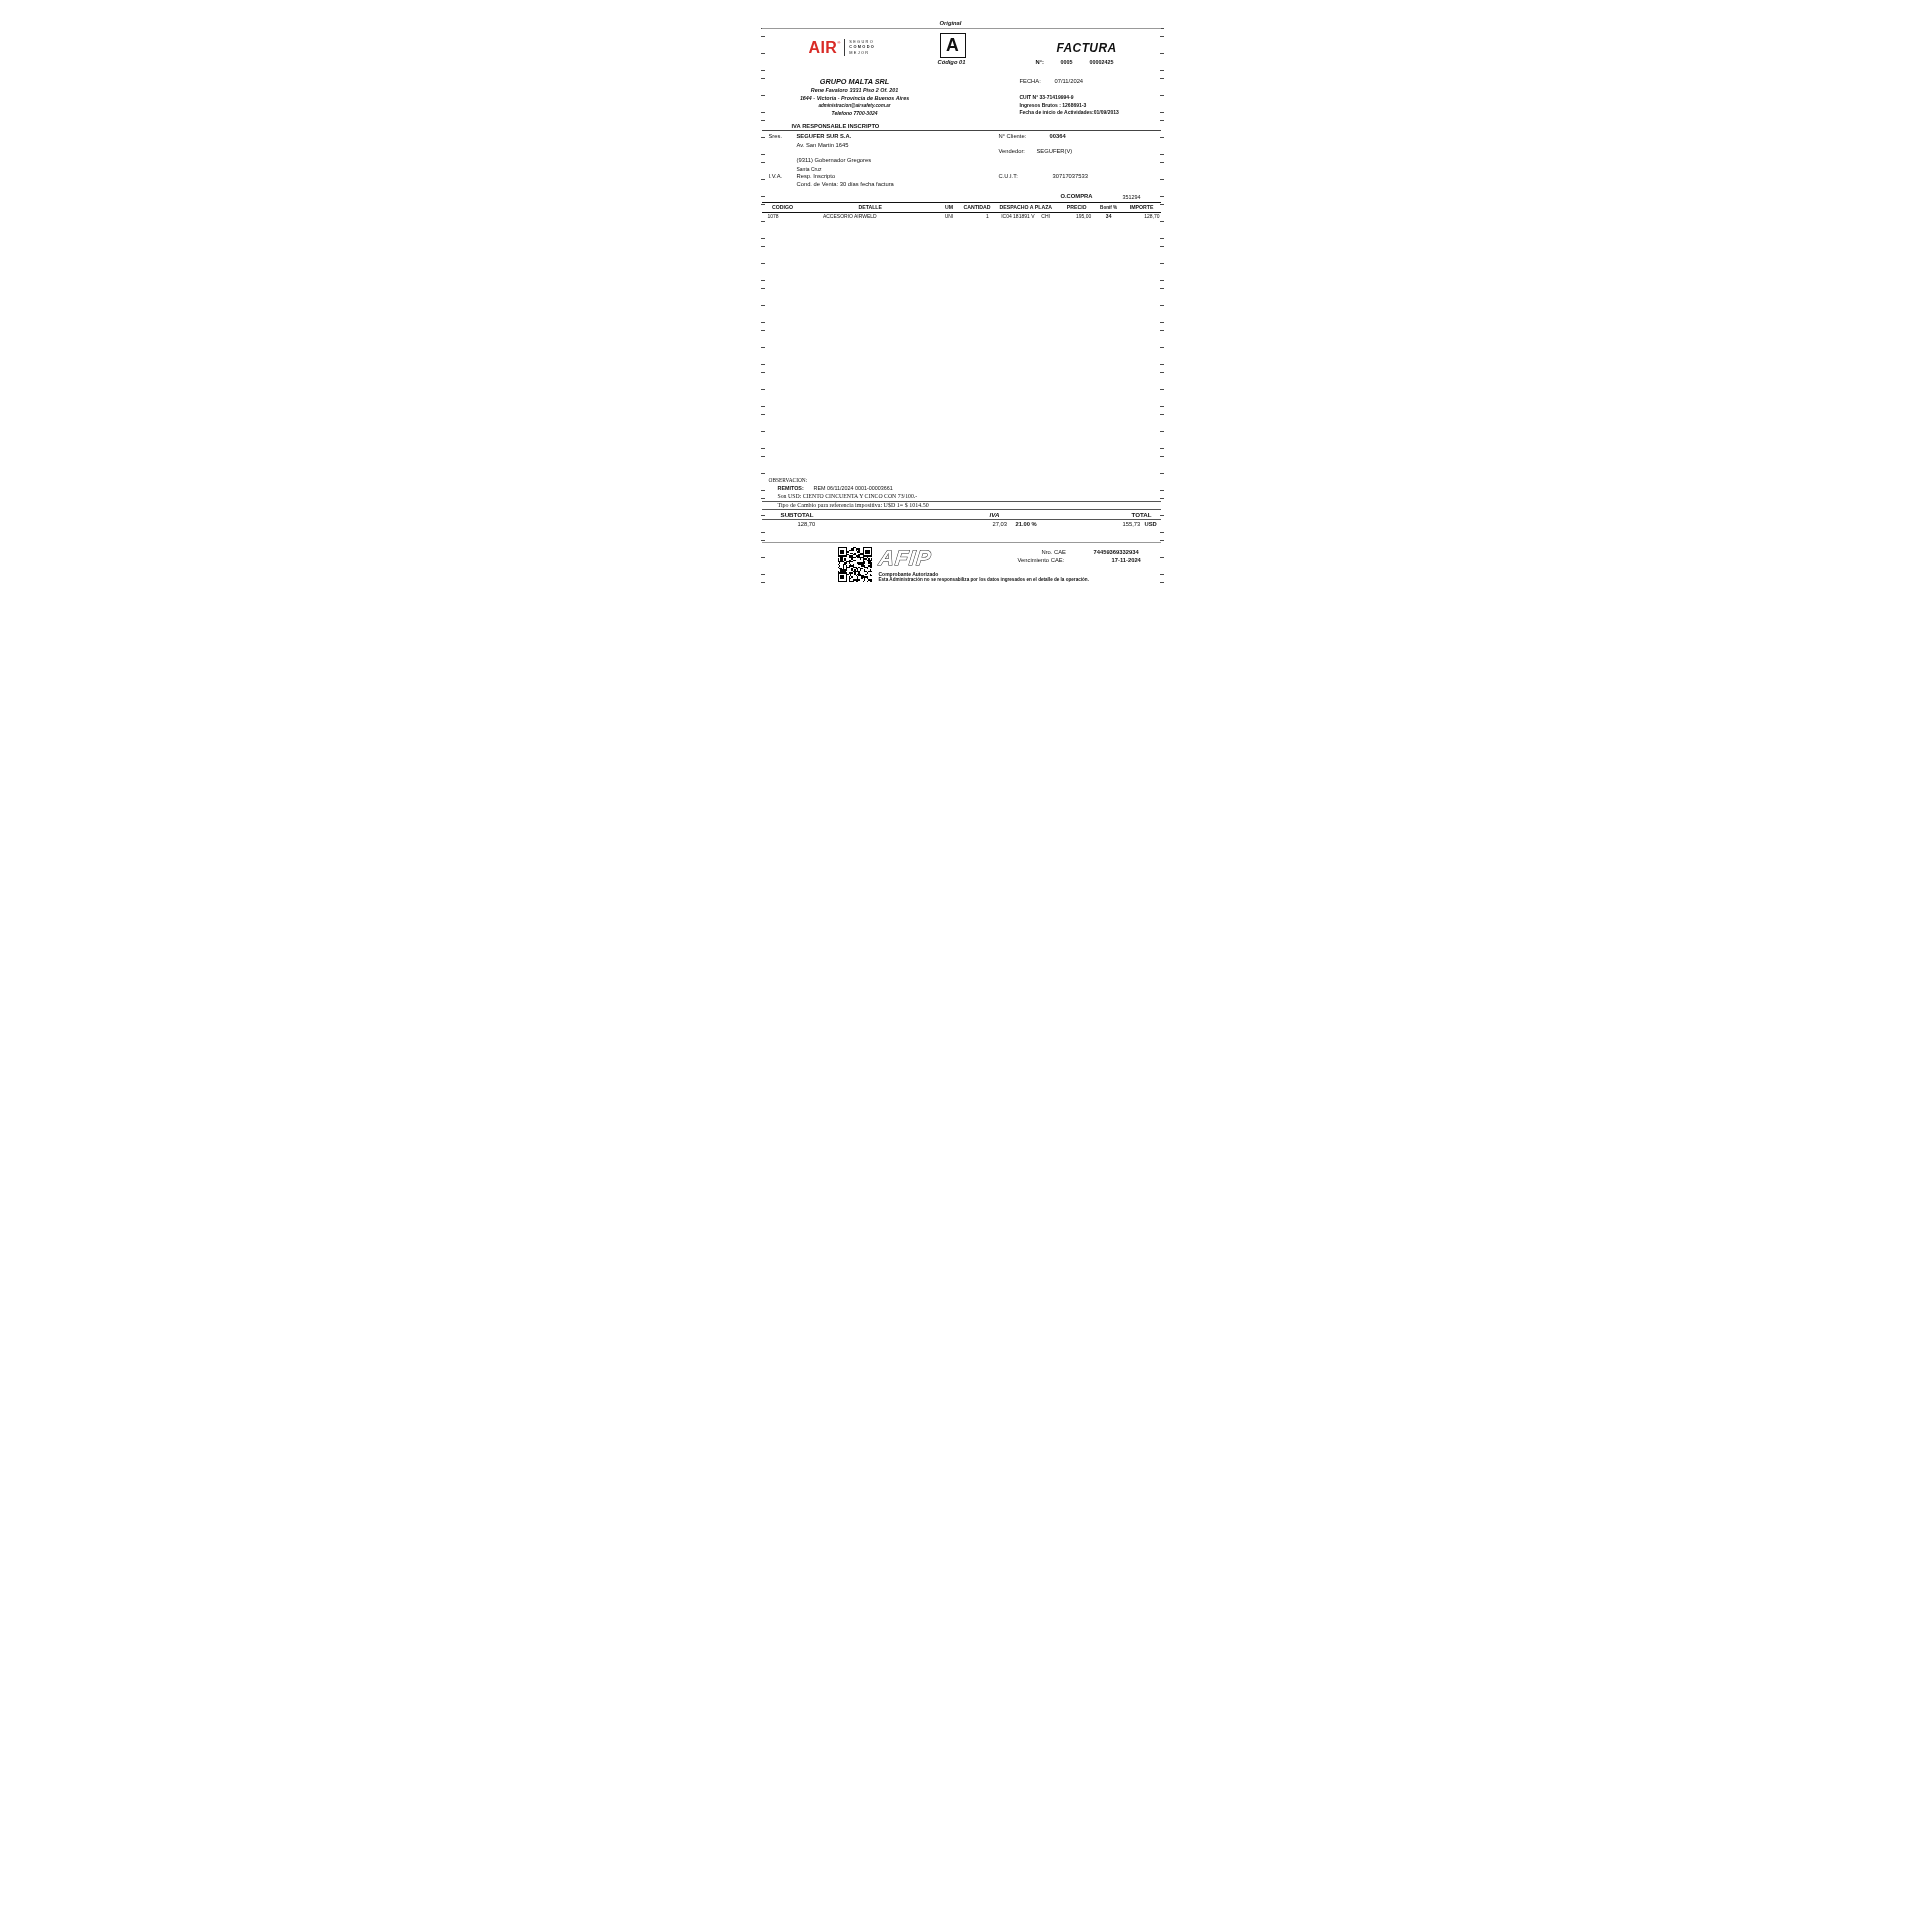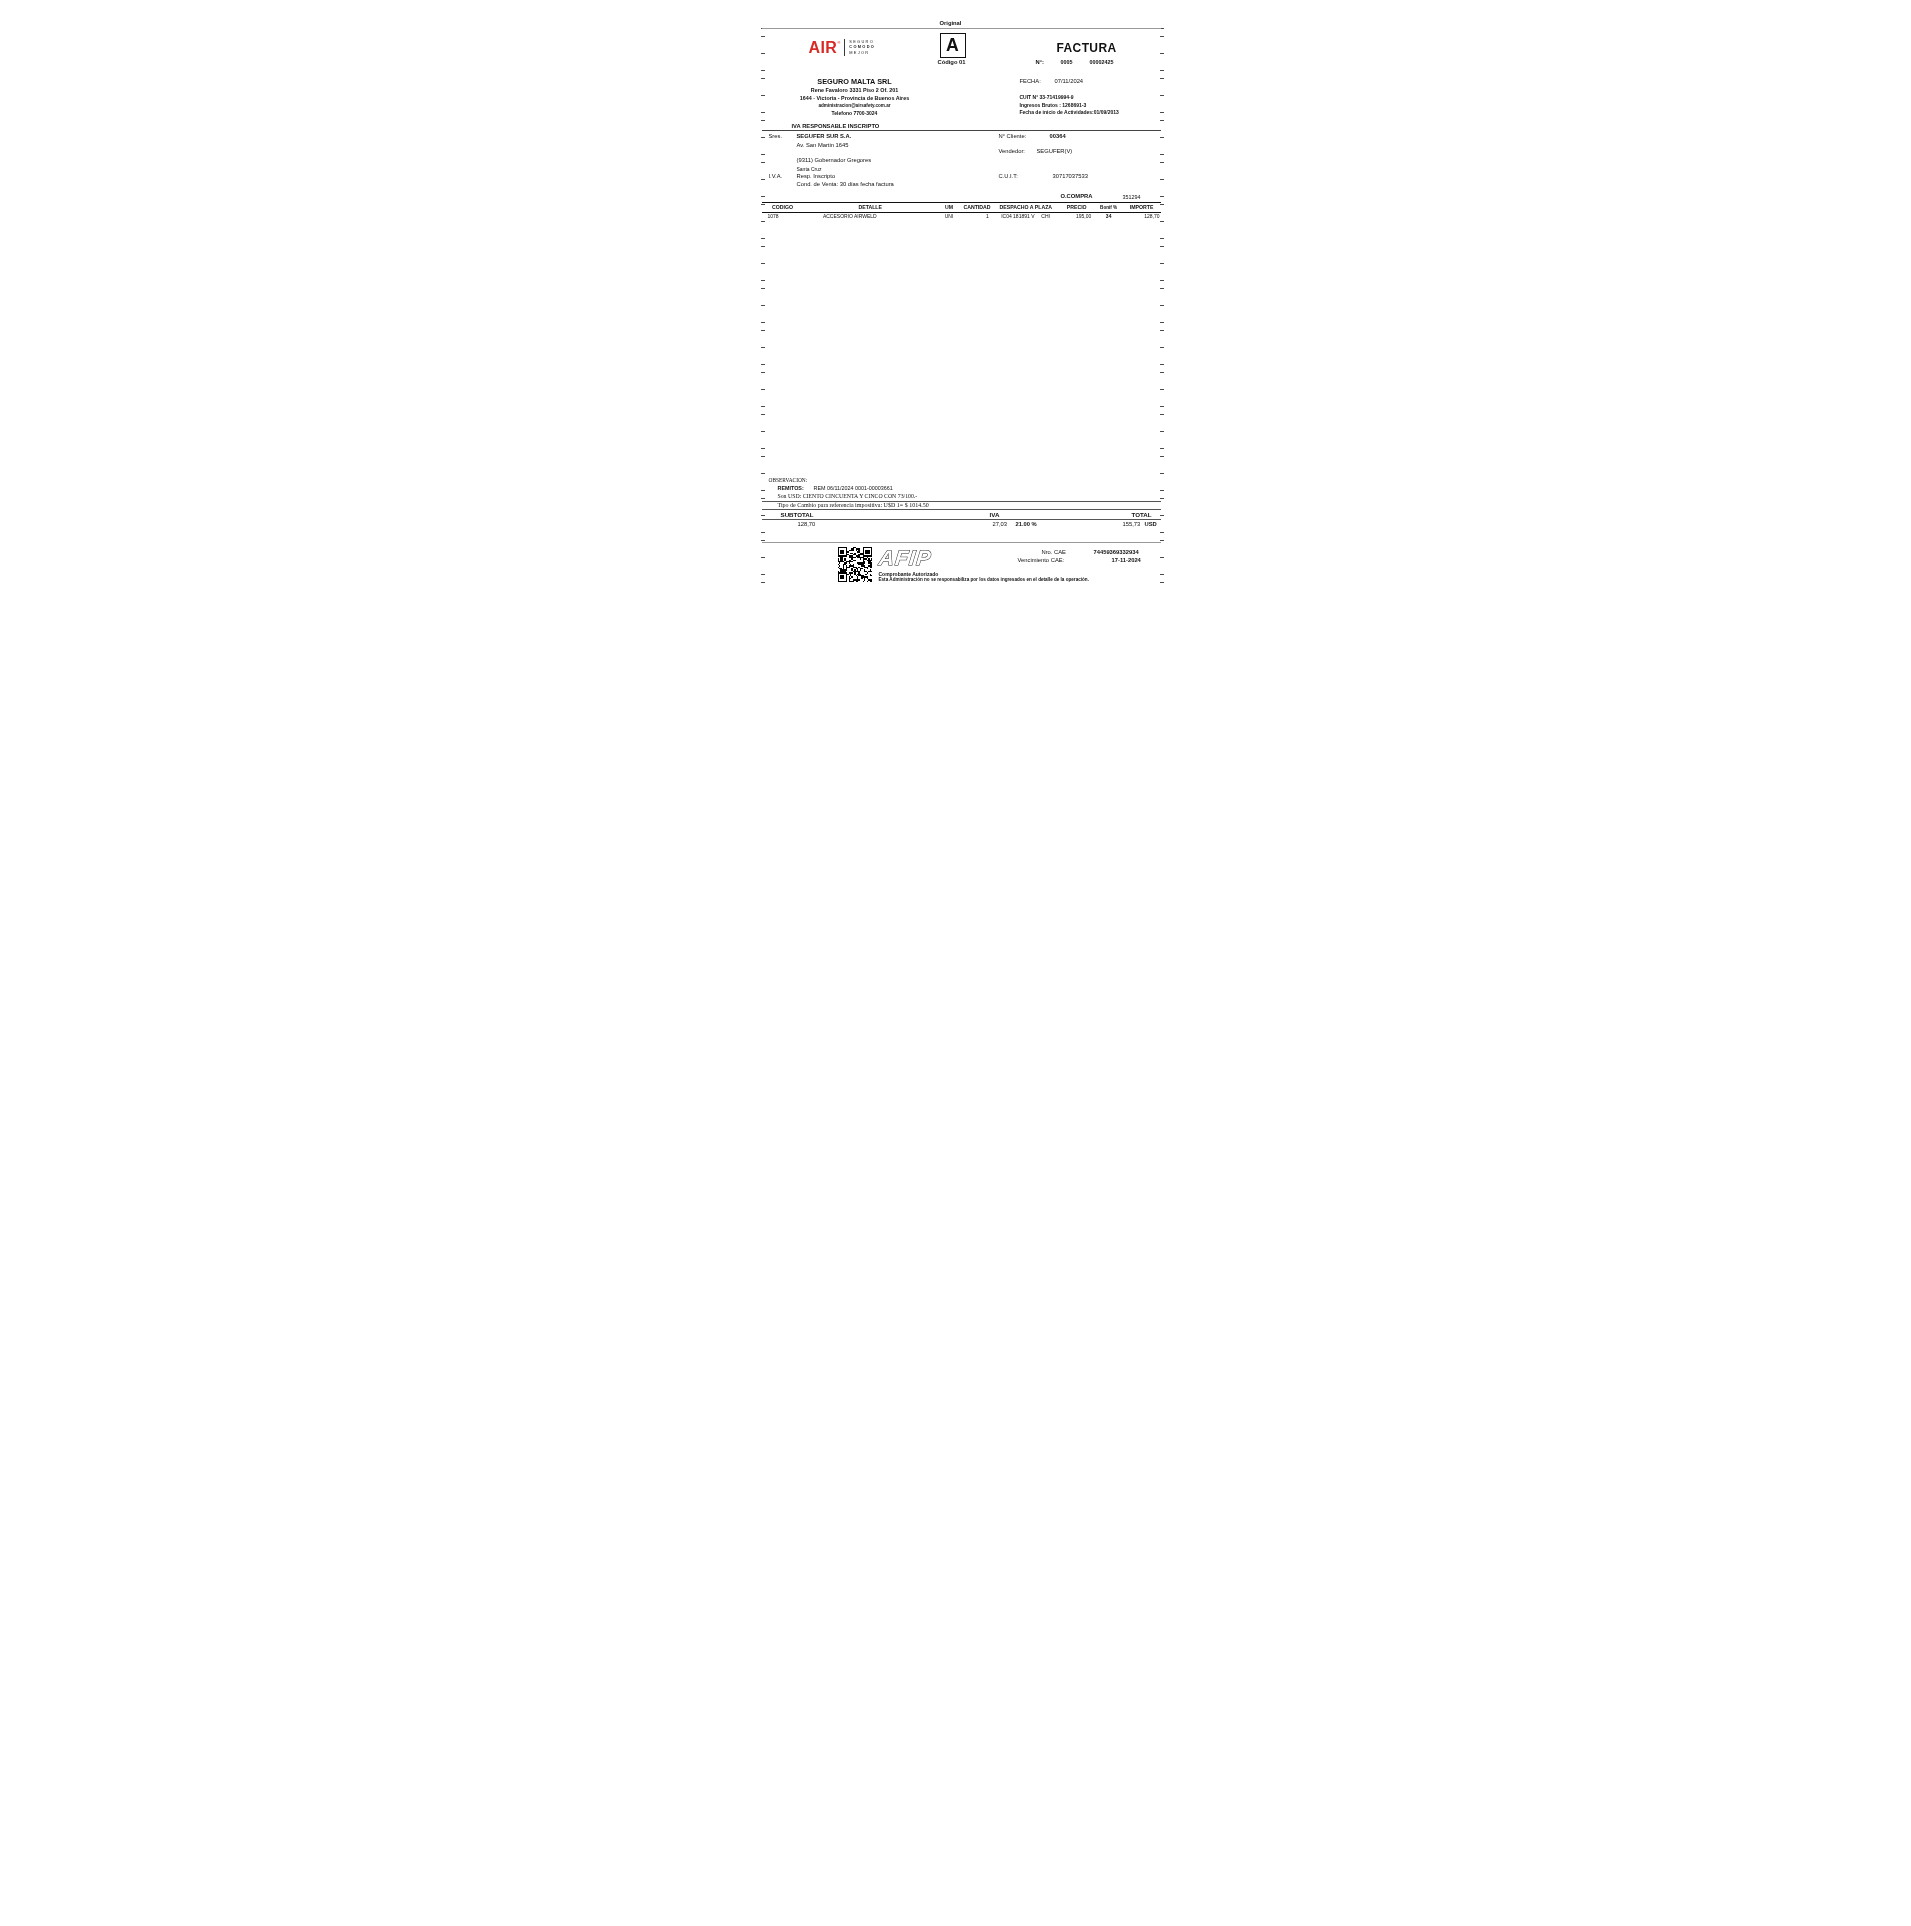--- a/index.html
+++ b/index.html
@@ -8,21 +8,21 @@
     width:424px;height:599px;
     margin:0 auto;
     background:#ffffff;
     font-family:"Liberation Sans", sans-serif;
     color:#111;
     overflow:hidden;
   }
   .abs{position:absolute;}
   .b{font-weight:bold;}
   .serif{font-family:"Liberation Serif", serif;}
-  .ctr{transform:translateX(-50%);}
+  .ctr{transform:translateX(-50%);font-style:italic;}
   .rline{position:absolute;background:#222;}
   
   .ticks{
     position:absolute;top:28px;height:566px;width:4.6px;
     background:repeating-linear-gradient(to bottom,#2b2b2b 0px,#2b2b2b 0.6px,transparent 0.6px,transparent 8.4px);
     opacity:.85;
   }
   .ticks.left{left:17px;}
   .ticks.right{left:416px;}
   
@@ -102,21 +102,21 @@
   <div class="abs letterbox" style="left:196px;top:33px;">
     <span>A</span>
   </div>
   <div class="abs b fs15 ctr" style="left:208px;top:59px;">Código 01</div>
 
   <div class="abs b ctr" style="left:343px;top:41px;font-size:12px;letter-spacing:0.4px;">FACTURA</div>
   <div class="abs b fs15" style="left:292px;top:59px;">N°:</div>
   <div class="abs b fs14" style="left:317px;top:59px;">0005</div>
   <div class="abs b fs14" style="left:346px;top:59px;">00002425</div>
 
-  <div class="abs b ctr" style="left:111px;top:77px;font-size:7.3px;">SEGURO MALTA SRL</div>
+  <div class="abs b ctr" style="left:111px;top:77px;font-size:7.3px;">GRUPO MALTA SRL</div>
   <div class="abs b fs14 ctr" style="left:111px;top:87px;">Rene Favaloro 3331 Piso 2 Of. 201</div>
   <div class="abs b fs14 ctr" style="left:111px;top:95px;">1644 - Victoria - Provincia de Buenos Aires</div>
   <div class="abs b fs12 ctr" style="left:111px;top:103px;">administracion@airsafety.com.ar</div>
   <div class="abs b fs13 ctr" style="left:111px;top:110px;">Telefono 7700-3024</div>
   <div class="abs b fs15" style="left:48px;top:123px;">IVA RESPONSABLE INSCRIPTO</div>
 
   <div class="abs fs15" style="left:276px;top:78px;">FECHA:</div>
   <div class="abs fs15" style="left:311px;top:78px;">07/11/2024</div>
   <div class="abs b fs13" style="left:276px;top:94px;">CUIT N°  33-71419994-9</div>
   <div class="abs b fs13" style="left:276px;top:102px;">Ingresos Brutos :  1268691-3</div>

